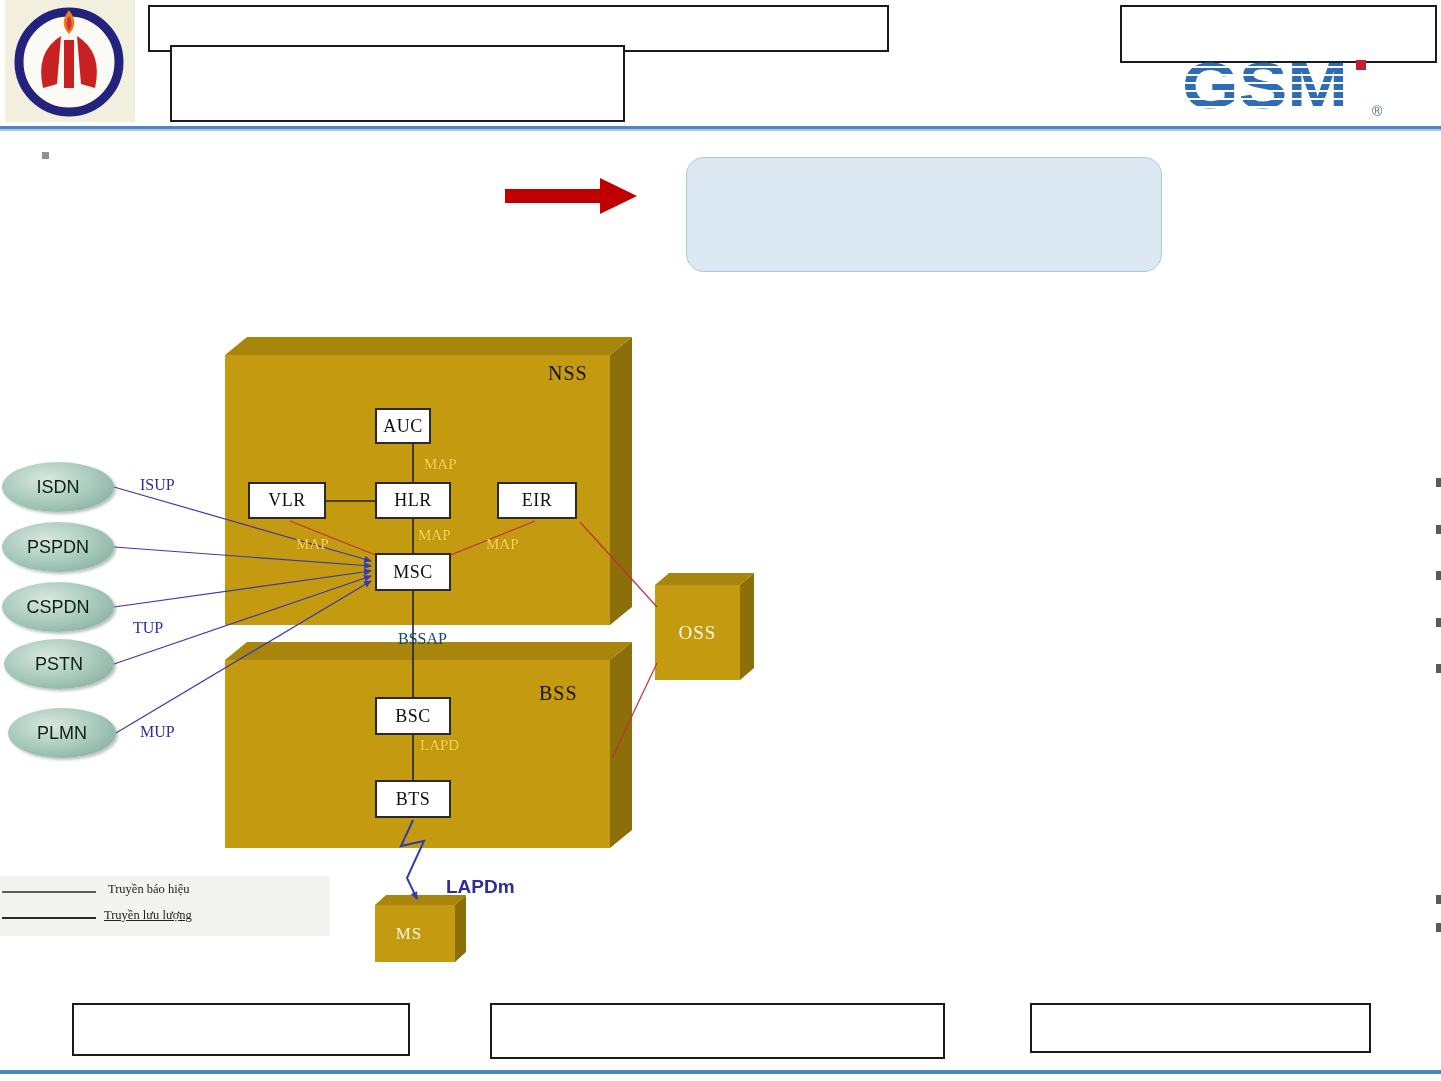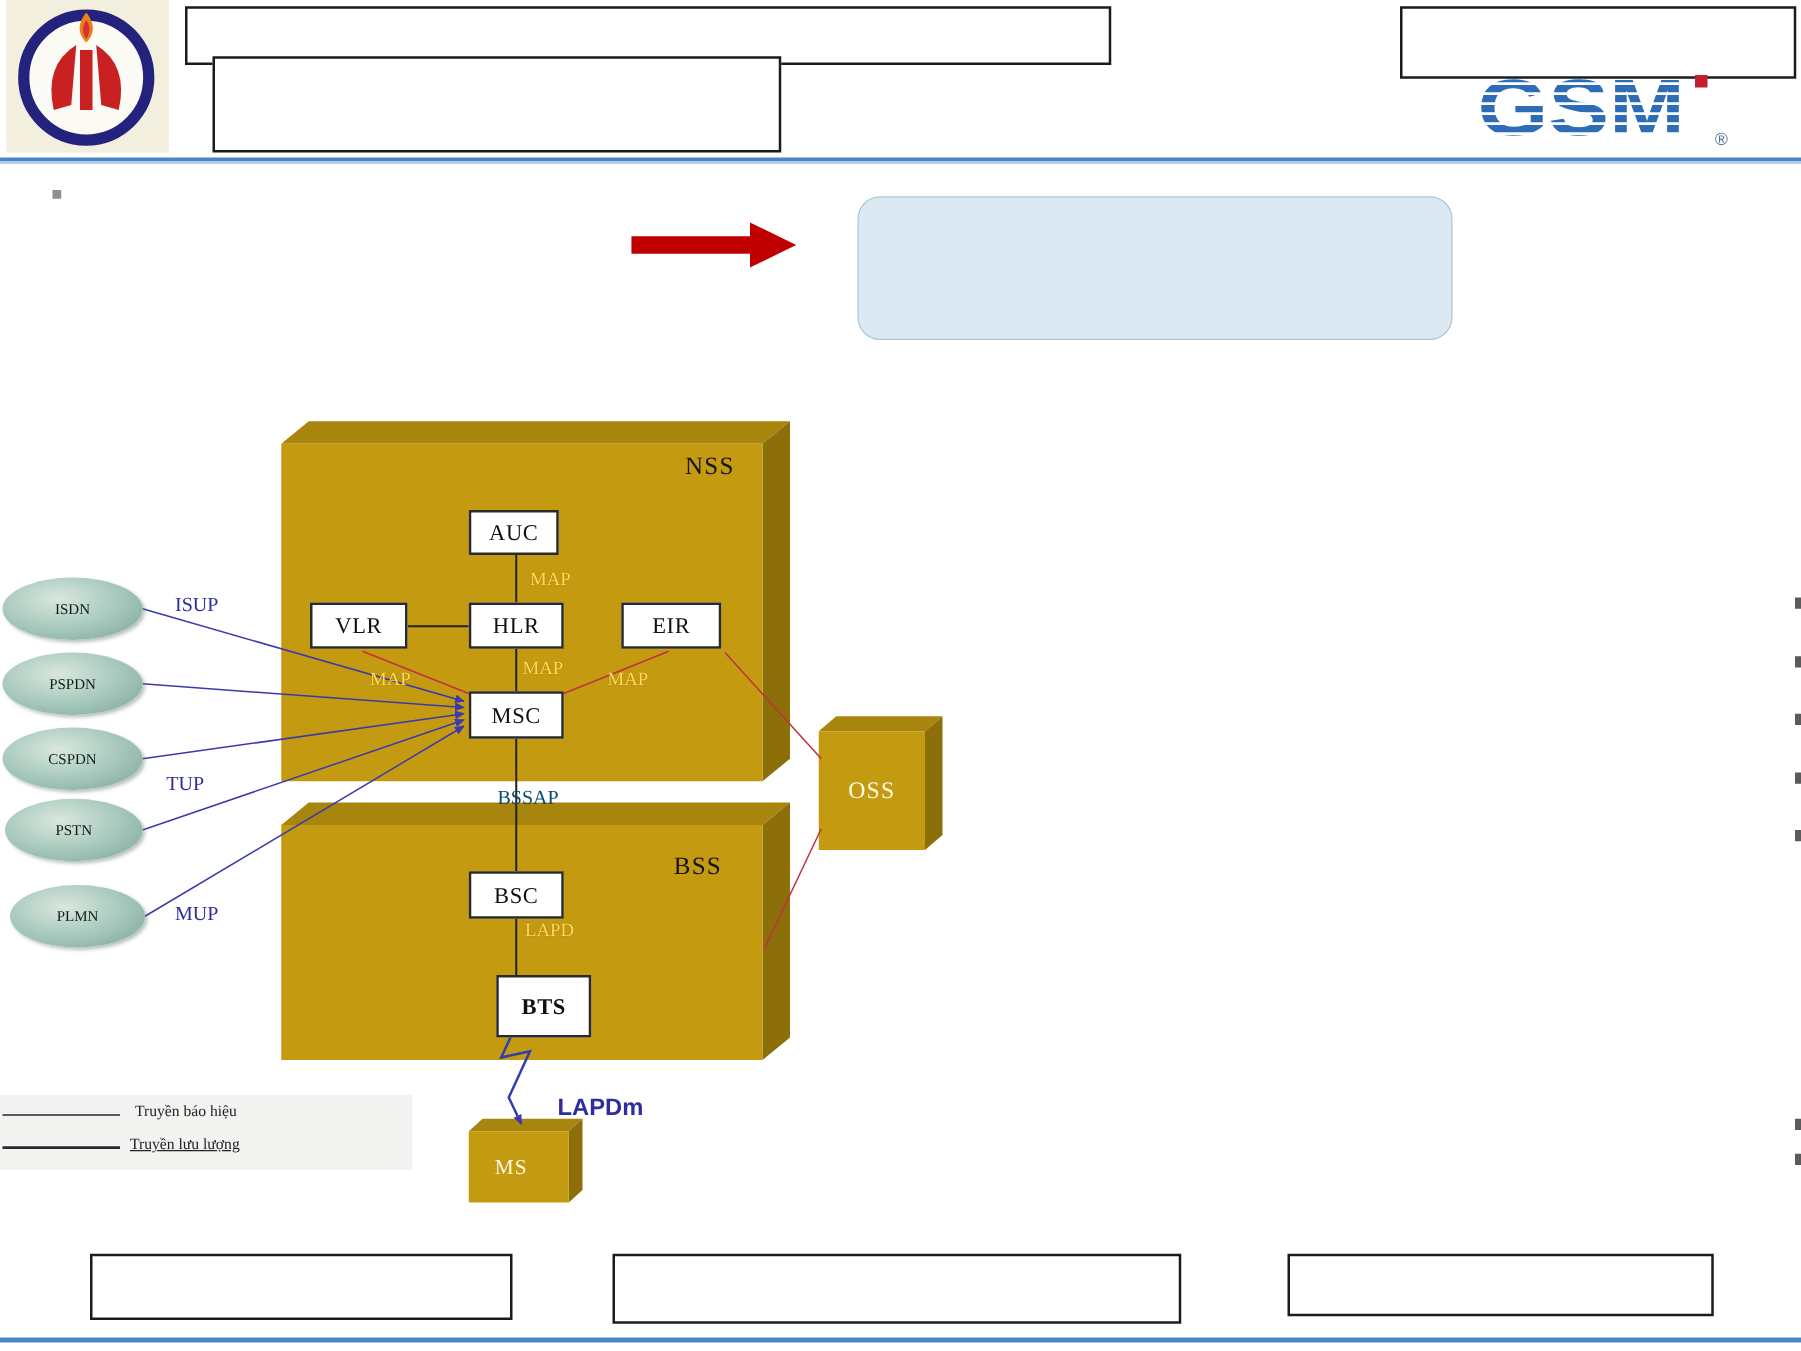--- a/index.html
+++ b/index.html
@@ -19,21 +19,21 @@
   .diagram { left:0; top:330px; width:770px; height:650px; }
   .dsvg { position:absolute; left:0; top:0; z-index:1; }
   .node {
     position:absolute; z-index:3; background:#ffffff; border:2px solid #2a2a2a;
     display:flex; align-items:center; justify-content:center;
     font-family:"Liberation Serif", serif; font-size:18px; color:#101010; letter-spacing:.5px;
   }
   .ellipse {
     position:absolute; z-index:2; border-radius:50%;
     display:flex; align-items:center; justify-content:center;
-    font-family:Liberation Serif, serif; font-size:12px; color:#0d1f18;
+    font-family:Liberation Sans, sans-serif; font-size:18px; color:#0d1f18;
     background:radial-gradient(ellipse at 40% 35%, #d9e7df 0%, #a3c6b9 55%, #7ba294 100%);
     box-shadow:2px 2px 3px rgba(100,120,110,.45);
   }
   .goldbox-label {
     position:absolute; z-index:3; display:flex; align-items:center; justify-content:center;
     color:#fdf8e2; font-family:"Liberation Serif", serif; letter-spacing:1px;border-radius:14px;
   }
   .dlabel { position:absolute; z-index:4; font-family:"Liberation Serif", serif; white-space:nowrap; }
   .navy { color:#2d2da0; font-size:16px; }
   .gold-label { color:#ffd957; font-size:15px; text-shadow:0 0 1px rgba(110,85,0,.55); }
@@ -151,27 +151,27 @@
         <line x1="2" y1="588" x2="96" y2="588" stroke-width="2.2"></line>
       </g>
     </svg>
 
     <div class="ellipse" style="left:2px;top:132px;width:112px;height:50px;">ISDN</div>
     <div class="ellipse" style="left:2px;top:192px;width:112px;height:50px;">PSPDN</div>
     <div class="ellipse" style="left:2px;top:252px;width:112px;height:50px;">CSPDN</div>
     <div class="ellipse" style="left:4px;top:309px;width:110px;height:50px;">PSTN</div>
     <div class="ellipse" style="left:8px;top:378px;width:108px;height:50px;">PLMN</div>
 
-    <div class="node" style="left:375px;top:78px;width:72px;height:36px;">AUC</div>
+    <div class="node" style="left:375px;top:78px;width:56px;height:36px;">AUC</div>
     <div class="node" style="left:248px;top:152px;width:78px;height:37px;">VLR</div>
     <div class="node" style="left:375px;top:152px;width:76px;height:37px;">HLR</div>
     <div class="node" style="left:497px;top:152px;width:80px;height:37px;">EIR</div>
     <div class="node" style="left:375px;top:223px;width:76px;height:38px;">MSC</div>
     <div class="node" style="left:375px;top:367px;width:76px;height:38px;">BSC</div>
-    <div class="node" style="left:397px;top:450px;width:76px;height:50px;font-weight:bold;">BTS</div>
+    <div class="node" style="left:375px;top:450px;width:76px;height:38px;">BTS</div>
 
     <div class="goldbox-label" style="left:655px;top:255px;width:85px;height:95px;font-size:19px;">OSS</div>
     <div class="goldbox-label" style="left:375px;top:575px;width:68px;height:57px;font-size:17px;">MS</div>
 
     <div class="dlabel sysname" style="left:548px;top:32px;">NSS</div>
     <div class="dlabel sysname" style="left:539px;top:352px;">BSS</div>
 
     <div class="dlabel navy" style="left:140px;top:146px;">ISUP</div>
     <div class="dlabel navy" style="left:133px;top:289px;">TUP</div>
     <div class="dlabel navy" style="left:140px;top:393px;">MUP</div>

